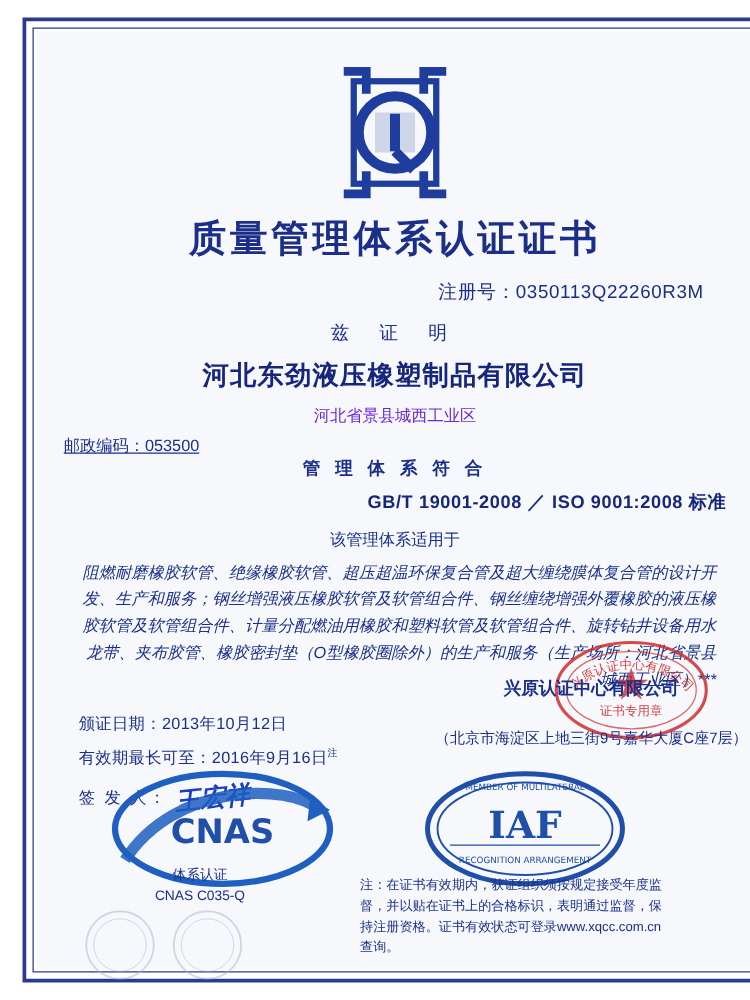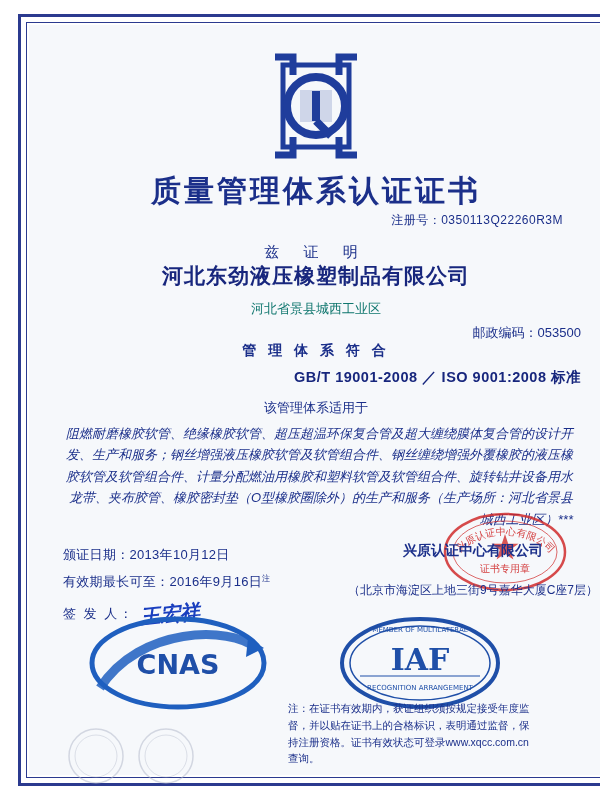--- a/index.html
+++ b/index.html
@@ -58,56 +58,58 @@
     font-family: "DejaVu Serif", serif;
     font-weight: bold;
     font-size: 30px;
     letter-spacing: 3px;
     color: #1b2f8a;
     margin-top: 10px;
   }
 
   .reg-no {
     text-align: right;
-    font-size: 12px;
-    color: #1b2f8a;
-    margin-top: 0;
+    font-size: 15px;
+    color: #1b2f8a;
+    margin-top: 12px;
     padding-right: 18px;
     letter-spacing: 0.5px;
   }
 
   .hereby {
     text-align: center;
     font-size: 15px;
     letter-spacing: 10px;
     margin-top: 14px;
     color: #1b2f8a;
     font-weight: normal;
   }
 
   .company {
     text-align: center;
     font-family: "DejaVu Serif", serif;
     font-size: 21px;
     font-weight: bold;
     letter-spacing: 1px;
+    margin-top: 10px;
     color: #17267d;
   }
 
   .addr {
     text-align: center;
     font-size: 13px;
     margin-top: 10px;
-    color: #0f766e;
+    color: #6d28d9;
   }
   .postcode {
-    text-align: right;
+    text-align: left;
     font-size: 13px;
     margin-top: 6px;
     color: #1b2f8a;
+    text-decoration: underline;
   }
 
   .conform-label {
     text-align: center;
     font-size: 14px;
     font-weight: bold;
     letter-spacing: 4px;
     color: #1b2f8a;
   }
   .standard {
@@ -322,20 +324,24 @@
     <g>
       <ellipse cx="360" cy="55" rx="78" ry="44" fill="none" stroke="#1f4fa8" stroke-width="4"></ellipse>
       <ellipse cx="360" cy="55" rx="70" ry="37" fill="none" stroke="#1f4fa8" stroke-width="1.5"></ellipse>
       <text x="360" y="24" text-anchor="middle" font-family="DejaVu Sans, sans-serif" font-size="7" fill="#1f4fa8">MEMBER OF MULTILATERAL</text>
       <text x="360" y="62" text-anchor="middle" font-family="DejaVu Serif, serif" font-size="30" font-weight="bold" fill="#1f4fa8">IAF</text>
       <text x="360" y="82" text-anchor="middle" font-family="DejaVu Sans, sans-serif" font-size="7" fill="#1f4fa8">RECOGNITION ARRANGEMENT</text>
       <line x1="300" y1="68" x2="420" y2="68" stroke="#1f4fa8" stroke-width="1"></line>
     </g>
   </svg>
 
+  <div class="cnas-caption">
+    <div>体系认证</div>
+    <div>CNAS C035-Q</div>
+  </div>
 
   <svg class="watermarks" viewBox="0 0 190 70">
     <circle cx="40" cy="40" r="27" fill="none" stroke="#b0b6c8" stroke-width="1.5"></circle>
     <circle cx="40" cy="40" r="21" fill="none" stroke="#b0b6c8" stroke-width="0.8"></circle>
     <circle cx="110" cy="40" r="27" fill="none" stroke="#b0b6c8" stroke-width="1.5"></circle>
     <circle cx="110" cy="40" r="21" fill="none" stroke="#b0b6c8" stroke-width="0.8"></circle>
   </svg>
 
   <div class="note">
     <span>注：</span><span>在证书有效期内，获证组织须按规定接受年度监督，并以贴在证书上的合格标识，表明通过监督，保持注册资格。证书有效状态可登录www.xqcc.com.cn查询。</span>

